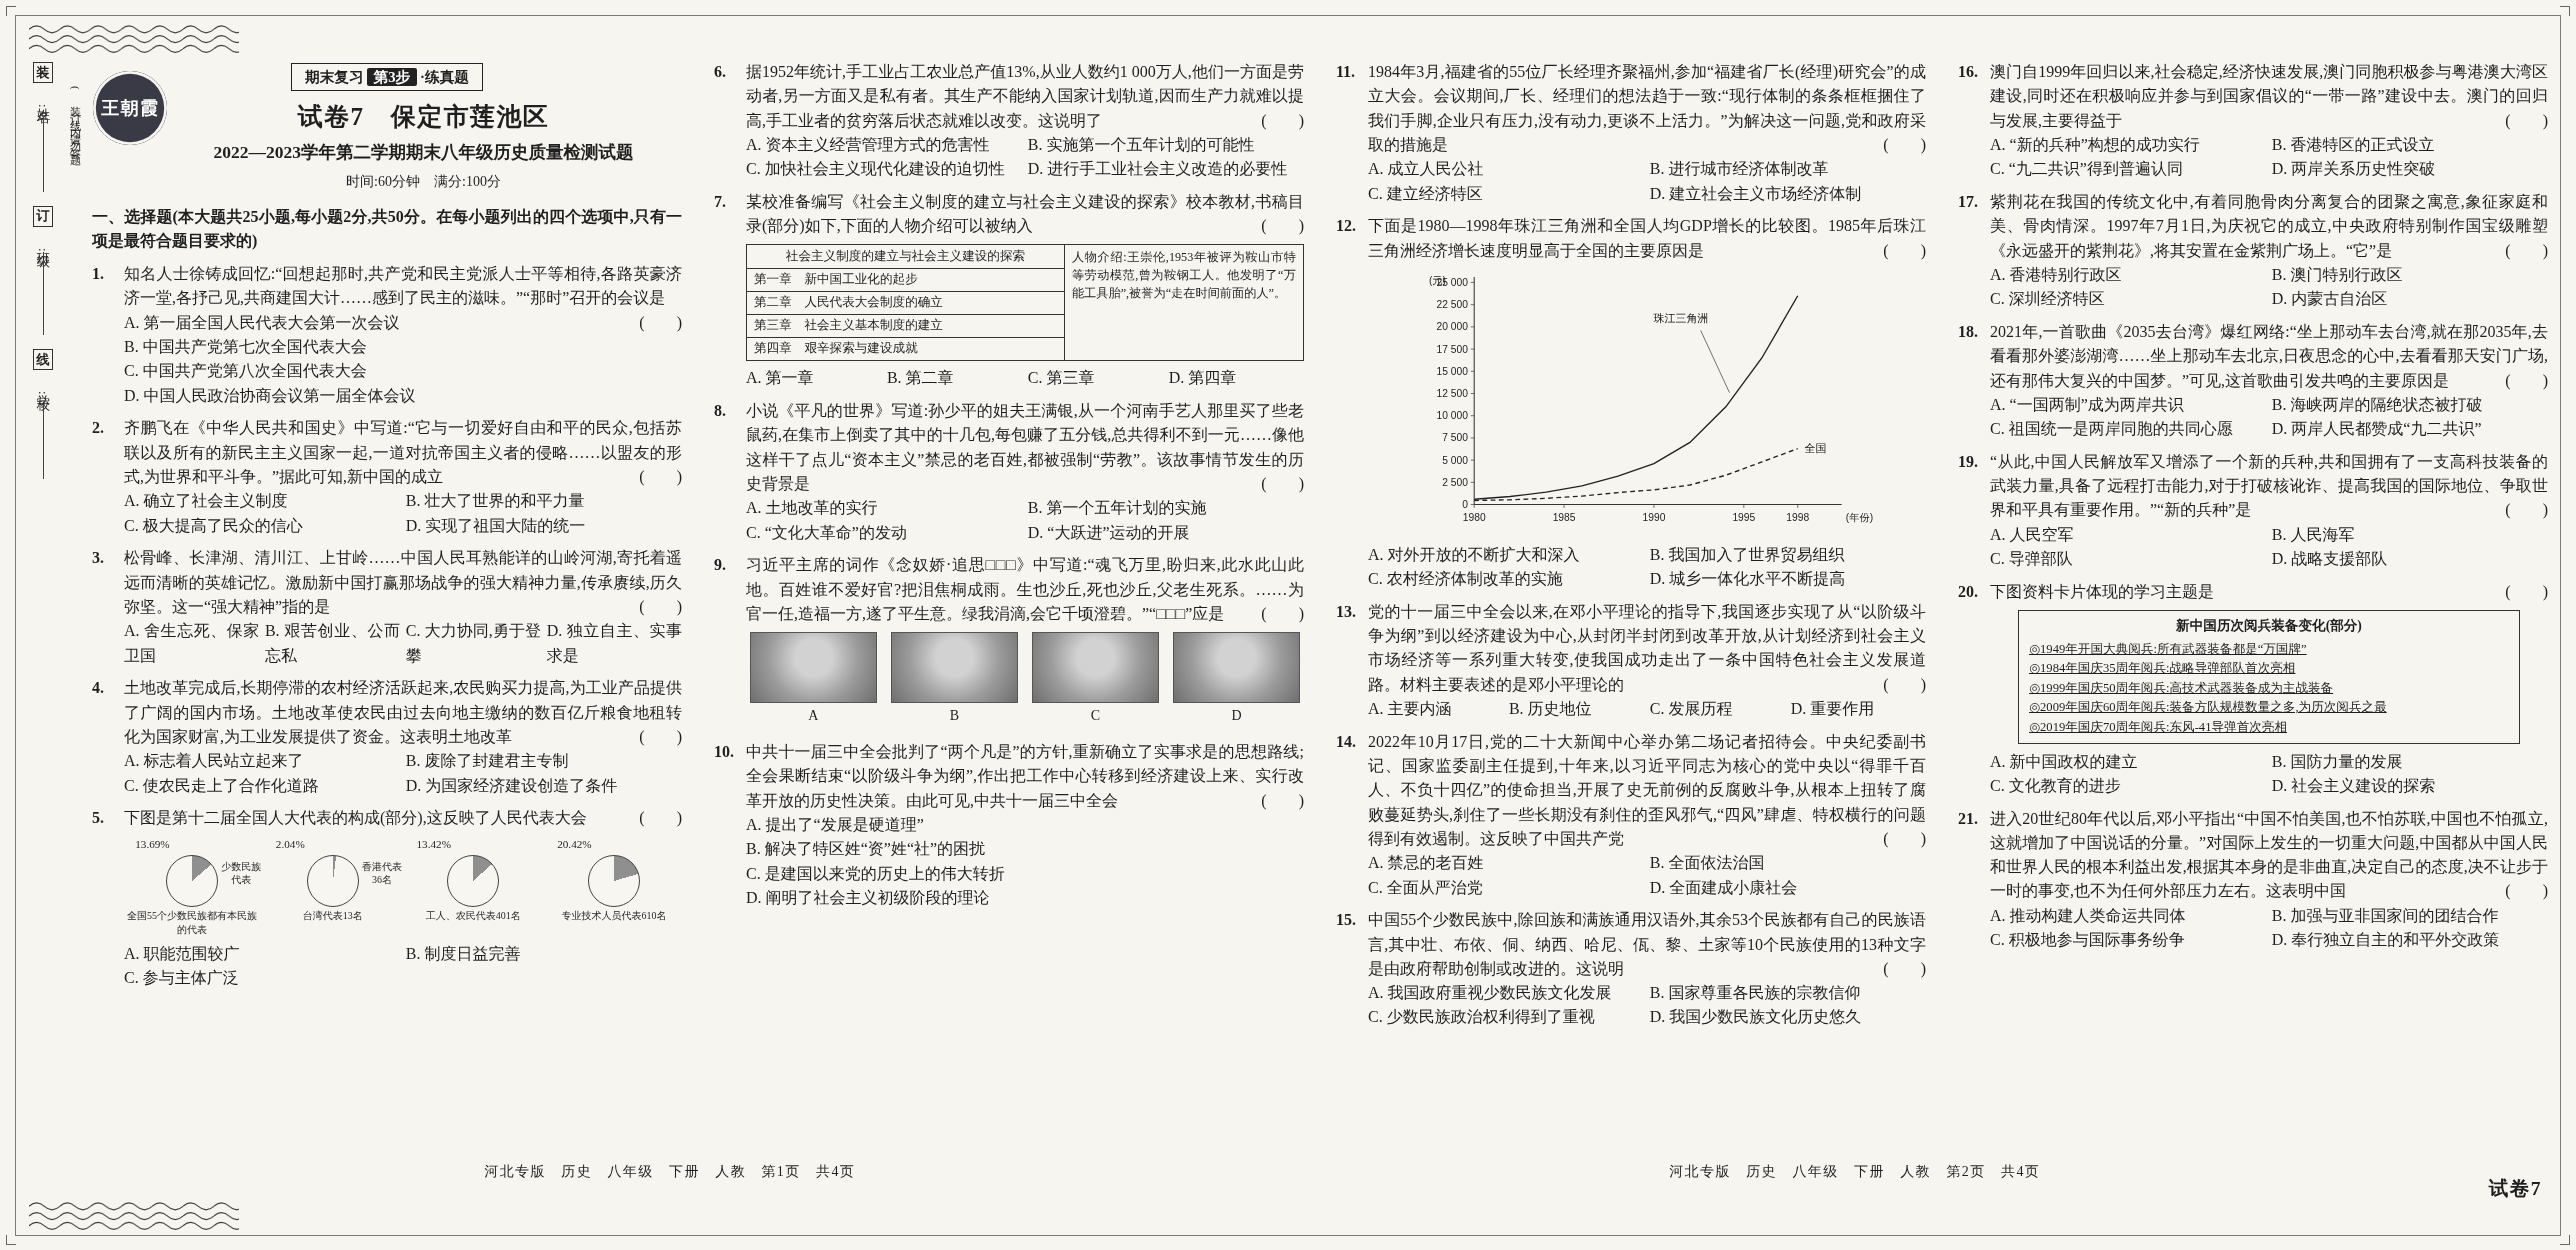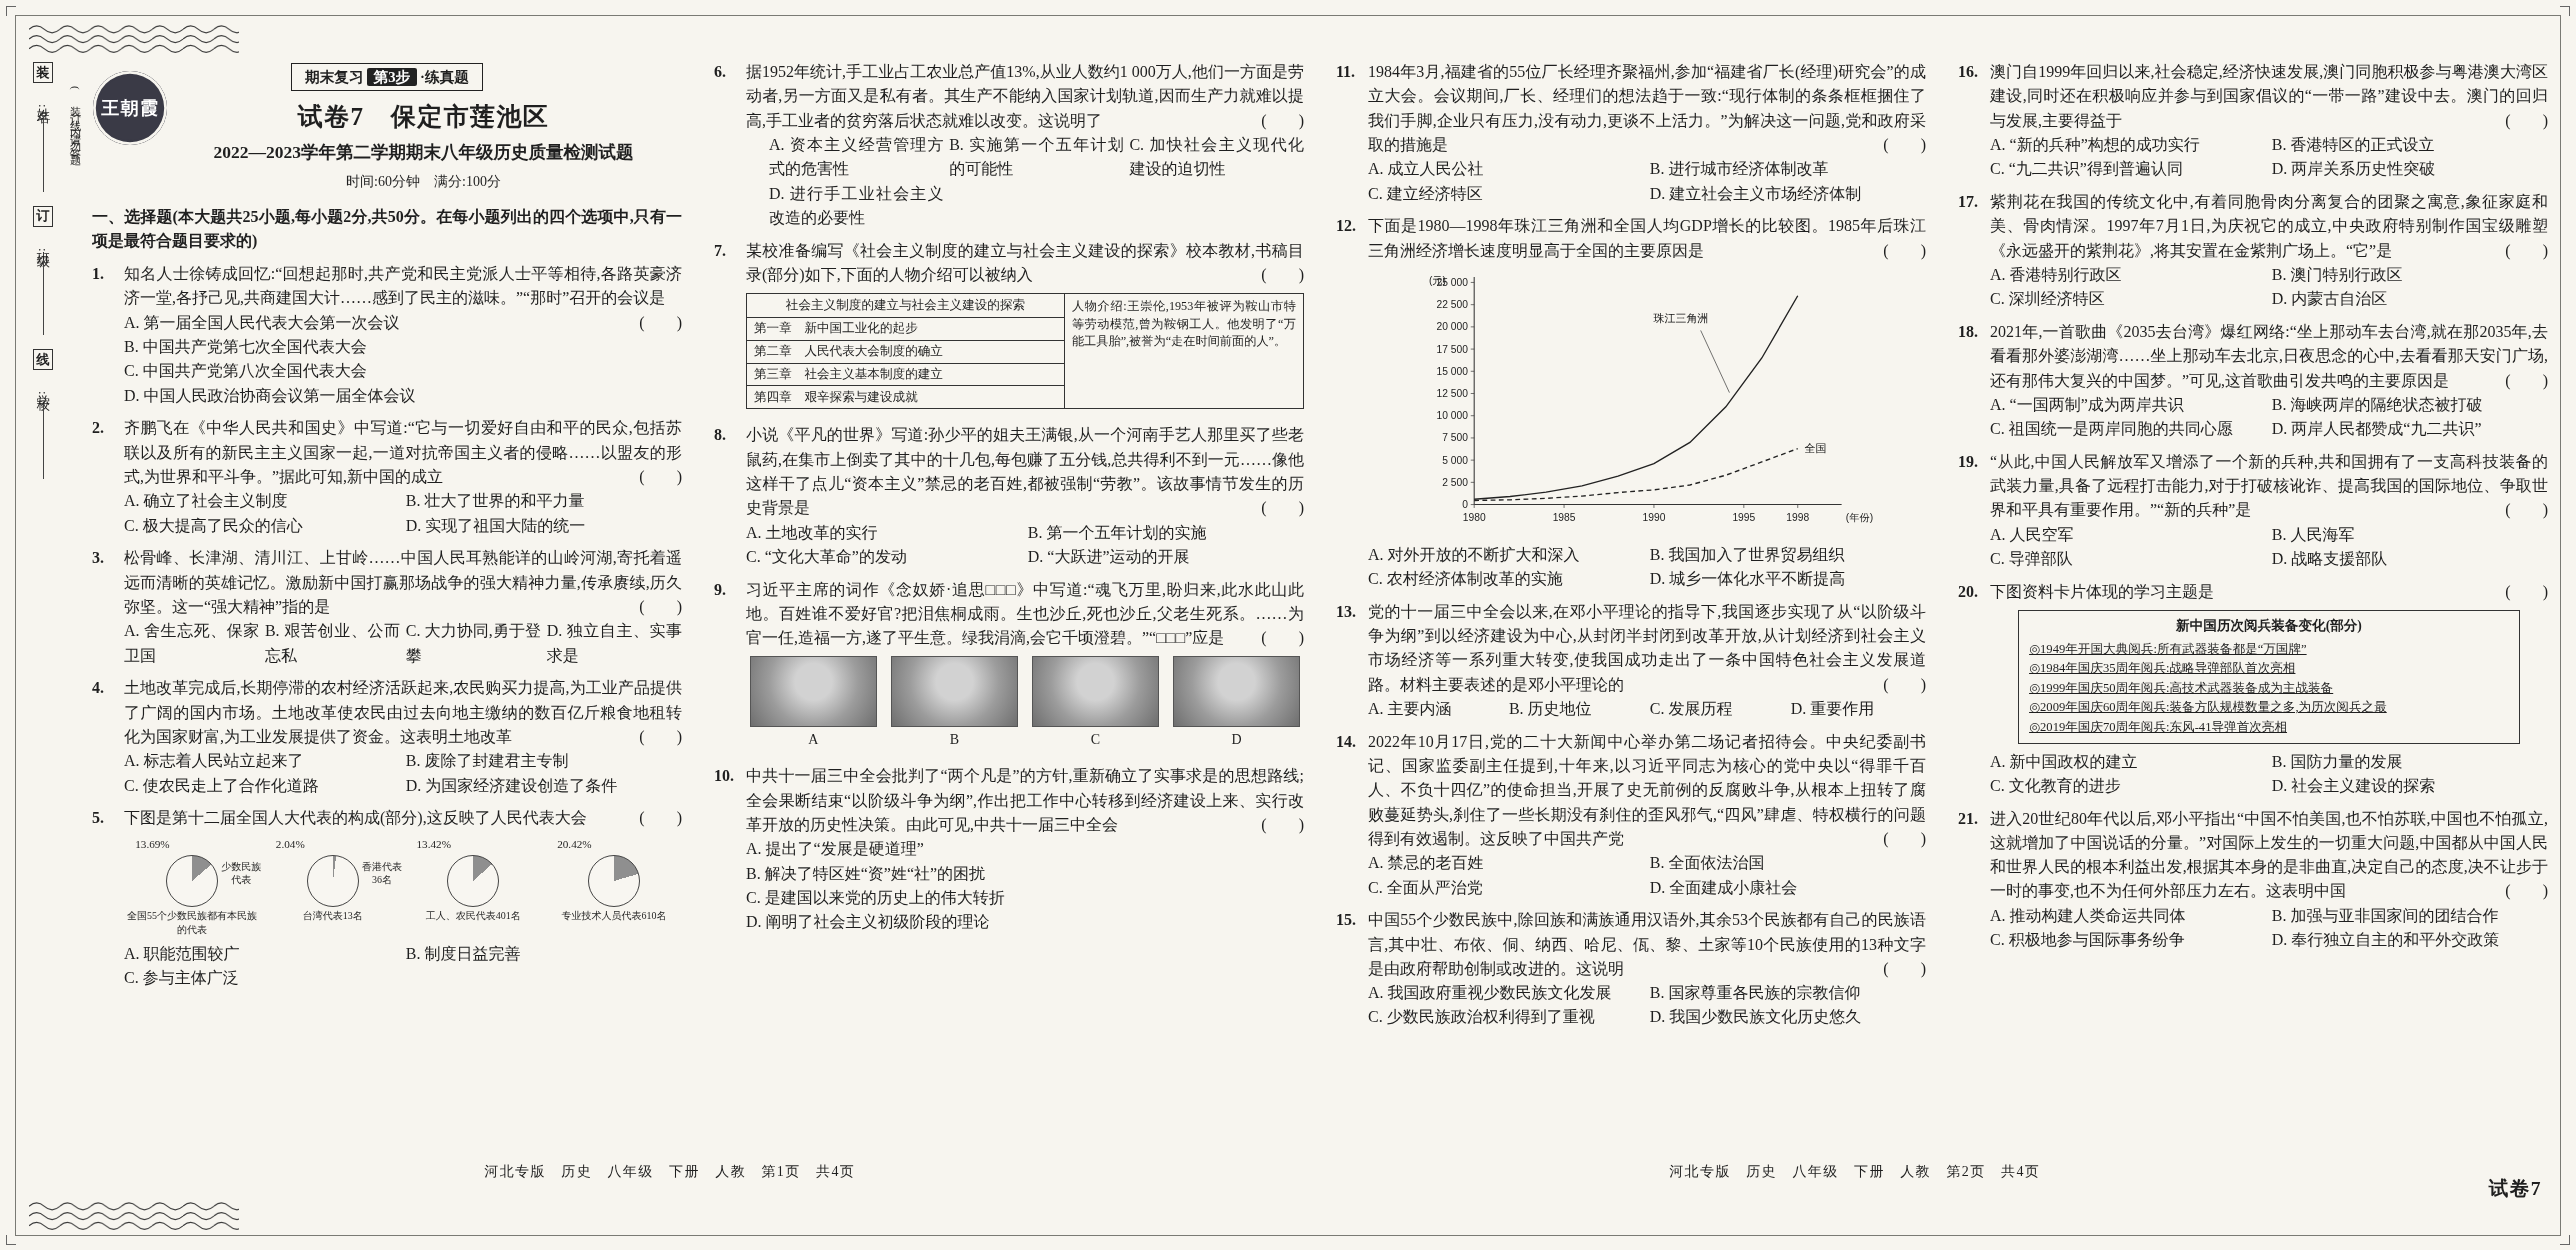--- a/index.html
+++ b/index.html
@@ -216,41 +216,47 @@
               <div class="opt">C. 参与主体广泛</div>
             </div>
           </div>
         </div>
       </div>
     <div class="col">
         <div class="q">
           <span class="q-num">6.</span>
           <div class="q-body">
             <p class="q-text">据1952年统计,手工业占工农业总产值13%,从业人数约1 000万人,他们一方面是劳动者,另一方面又是私有者。其生产不能纳入国家计划轨道,因而生产力就难以提高,手工业者的贫穷落后状态就难以改变。这说明了<span class="bracket">(　　)</span></p>
-            <div class="opts" style="grid-template-columns: repeat(3, 1fr); margin-left: 23px;">
+            <div class="opts" style="grid-template-columns: repeat(2, 1fr);">
               <div class="opt">A. 资本主义经营管理方式的危害性</div>
               <div class="opt">B. 实施第一个五年计划的可能性</div>
               <div class="opt">C. 加快社会主义现代化建设的迫切性</div>
               <div class="opt">D. 进行手工业社会主义改造的必要性</div>
             </div>
           </div>
         </div>
         <div class="q">
           <span class="q-num">7.</span>
           <div class="q-body">
             <p class="q-text">某校准备编写《社会主义制度的建立与社会主义建设的探索》校本教材,书稿目录(部分)如下,下面的人物介绍可以被纳入<span class="bracket">(　　)</span></p>
             <div class="fig fig-table">
               <div class="tbl-left">
                 <div class="tbl-title">社会主义制度的建立与社会主义建设的探索</div>
                 <div class="tbl-row">第一章　新中国工业化的起步</div>
                 <div class="tbl-row">第二章　人民代表大会制度的确立</div>
                 <div class="tbl-row">第三章　社会主义基本制度的建立</div>
                 <div class="tbl-row">第四章　艰辛探索与建设成就</div>
               </div>
               <div class="tbl-right">人物介绍:王崇伦,1953年被评为鞍山市特等劳动模范,曾为鞍钢工人。他发明了“万能工具胎”,被誉为“走在时间前面的人”。</div>
+            </div>
+            <div class="opts" style="grid-template-columns: repeat(4, 1fr);">
+              <div class="opt">A. 第一章</div>
+              <div class="opt">B. 第二章</div>
+              <div class="opt">C. 第三章</div>
+              <div class="opt">D. 第四章</div>
             </div>
           </div>
         </div>
         <div class="q">
           <span class="q-num">8.</span>
           <div class="q-body">
             <p class="q-text">小说《平凡的世界》写道:孙少平的姐夫王满银,从一个河南手艺人那里买了些老鼠药,在集市上倒卖了其中的十几包,每包赚了五分钱,总共得利不到一元……像他这样干了点儿“资本主义”禁忌的老百姓,都被强制“劳教”。该故事情节发生的历史背景是<span class="bracket">(　　)</span></p>
             <div class="opts" style="grid-template-columns: repeat(2, 1fr);">
               <div class="opt">A. 土地改革的实行</div>
               <div class="opt">B. 第一个五年计划的实施</div>

